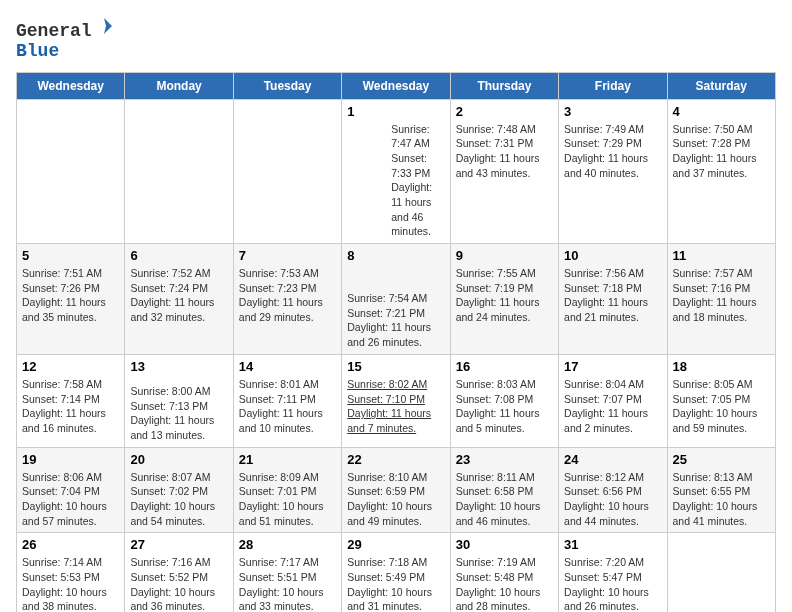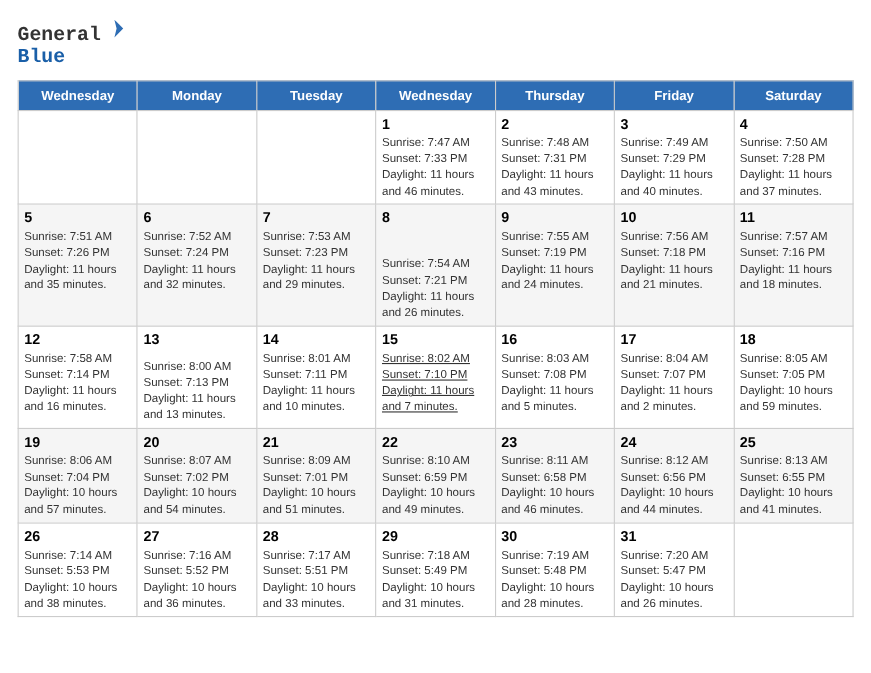--- a/index.html
+++ b/index.html
@@ -119,21 +119,21 @@
         <th>Saturday</th>
       </tr>
   </thead>
   <tbody id="calendar-body">
       <tr>
         <td class="empty-cell"></td>
         <td class="empty-cell"></td>
         <td class="empty-cell"></td>
         <td>
           <div class="day-num">1</div>
-          <div class="day-info" style="white-space: pre-line;">Sunrise: 7:47 AM
+          <div class="day-info" style="white-space: pre-line; margin-left: 44px;">Sunrise: 7:47 AM
 Sunset: 7:33 PM
 Daylight: 11 hours and 46 minutes.</div>
         </td>
         <td>
           <div class="day-num">2</div>
           <div class="day-info" style="white-space: pre-line;">Sunrise: 7:48 AM
 Sunset: 7:31 PM
 Daylight: 11 hours and 43 minutes.</div>
         </td>
         <td>

